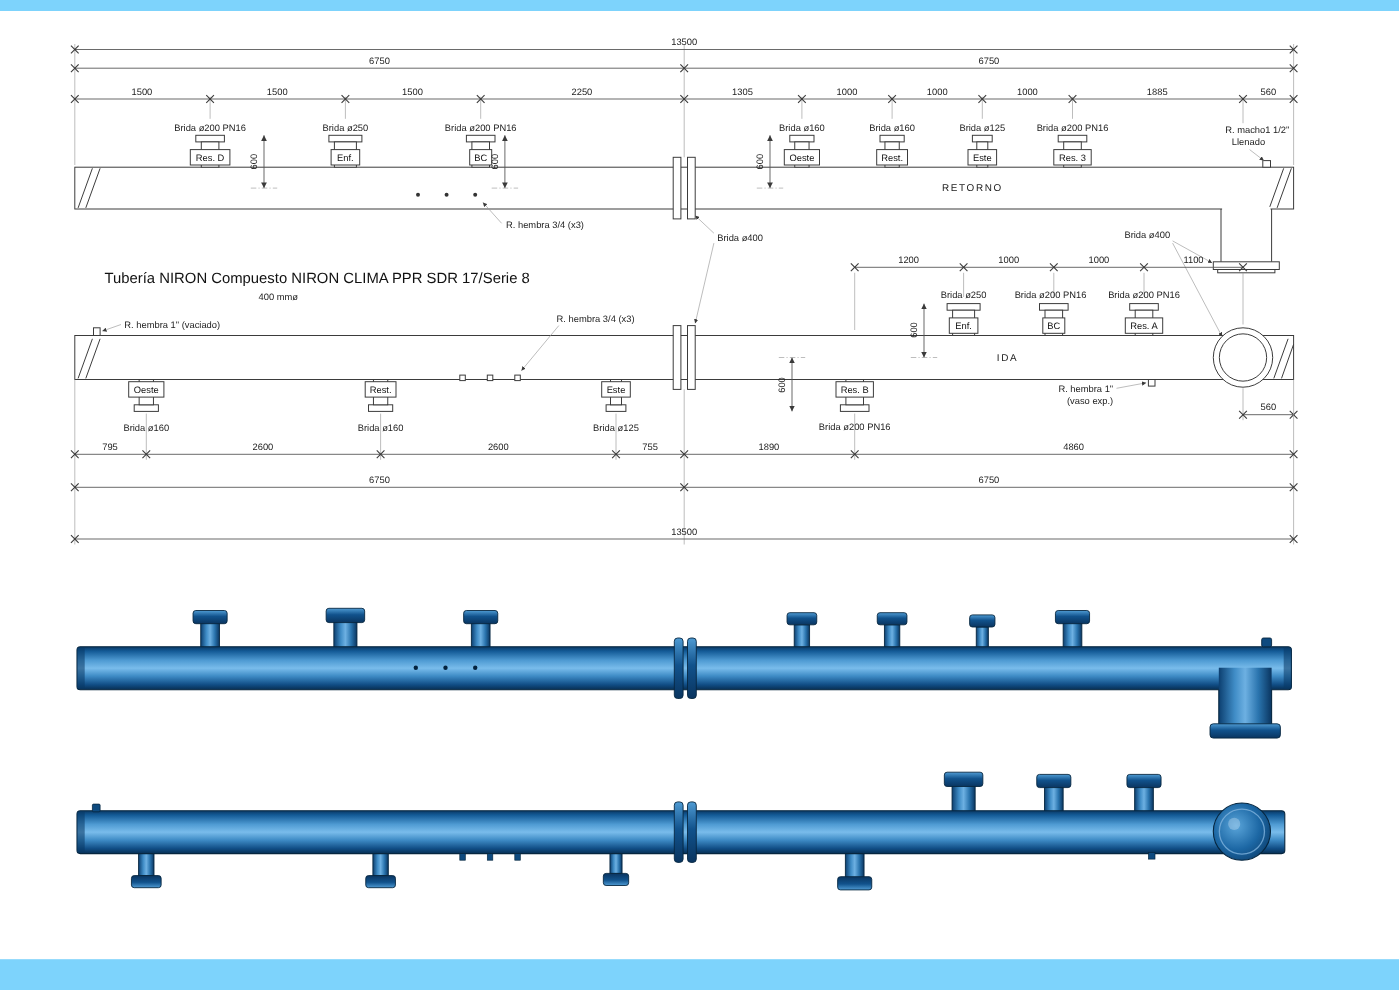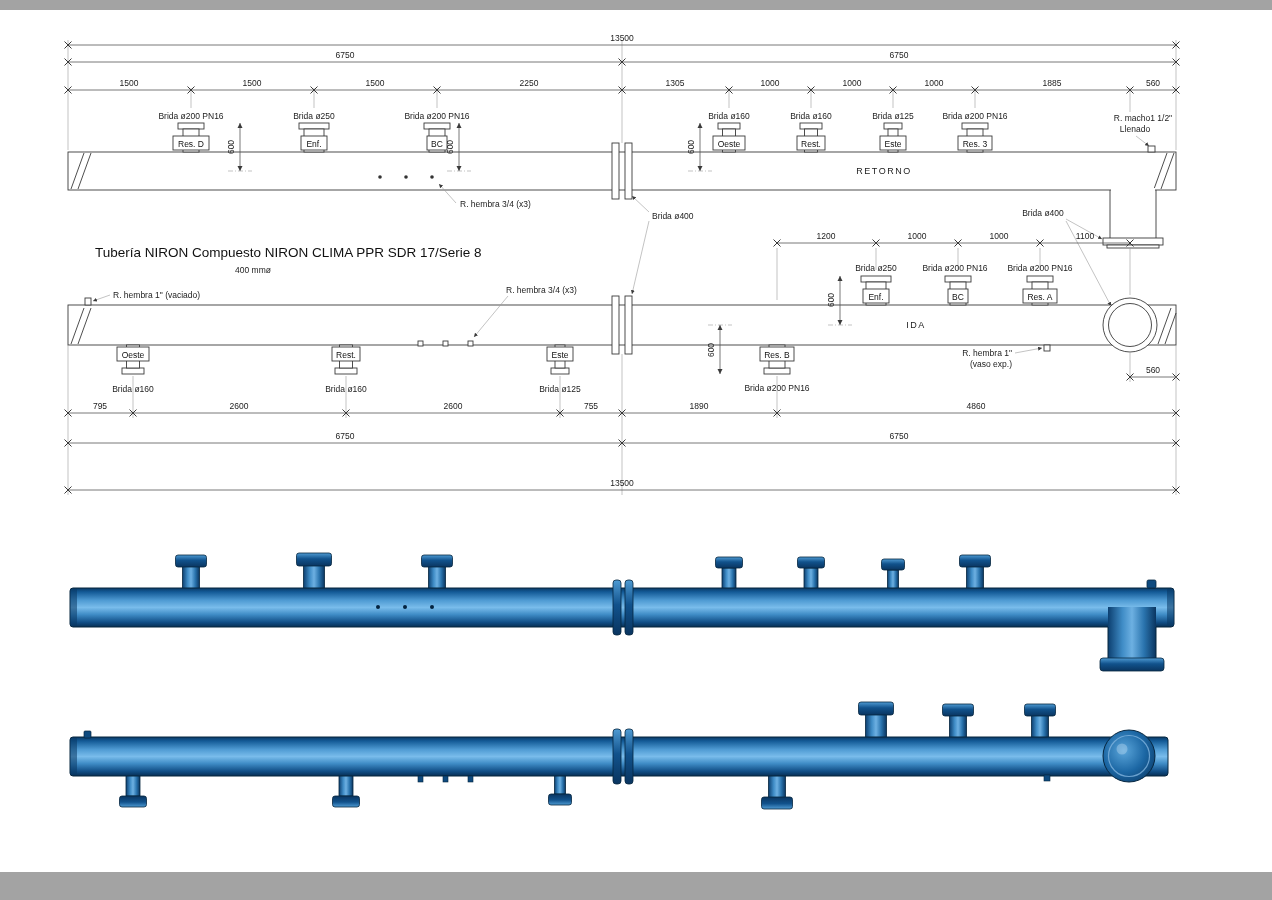--- a/index.html
+++ b/index.html
@@ -1,16 +1,16 @@
 <!DOCTYPE html>
 <html><head>
 <meta charset="utf-8">
 <style>
   html,body{margin:0;padding:0;background:#ededeb;}
-  .canvas{position:relative;width:1272px;height:900px;background:#a3a3a3;overflow:hidden;}
+  .canvas{position:relative;width:1272px;height:900px;background:#7dd3fc;overflow:hidden;}
   svg{display:block;}
   .ext{stroke:#9a9a9a;stroke-width:0.6;fill:none;}
   .dim{stroke:#555;stroke-width:0.8;fill:none;}
   .ln{stroke:#3a3a3a;stroke-width:0.9;fill:none;}
   .fw{fill:#fff;stroke:#3a3a3a;stroke-width:0.9;}
   .t{font:8.5px "Liberation Sans",sans-serif;fill:#222;text-anchor:middle;}
   .ts{font:8.5px "Liberation Sans",sans-serif;fill:#222;text-anchor:start;}
   .te{font:8.5px "Liberation Sans",sans-serif;fill:#222;text-anchor:end;}
   .tag{font:8.5px "Liberation Sans",sans-serif;fill:#111;text-anchor:middle;}
   .tp{font:9px "Liberation Sans",sans-serif;fill:#222;text-anchor:middle;letter-spacing:1.5px;}

